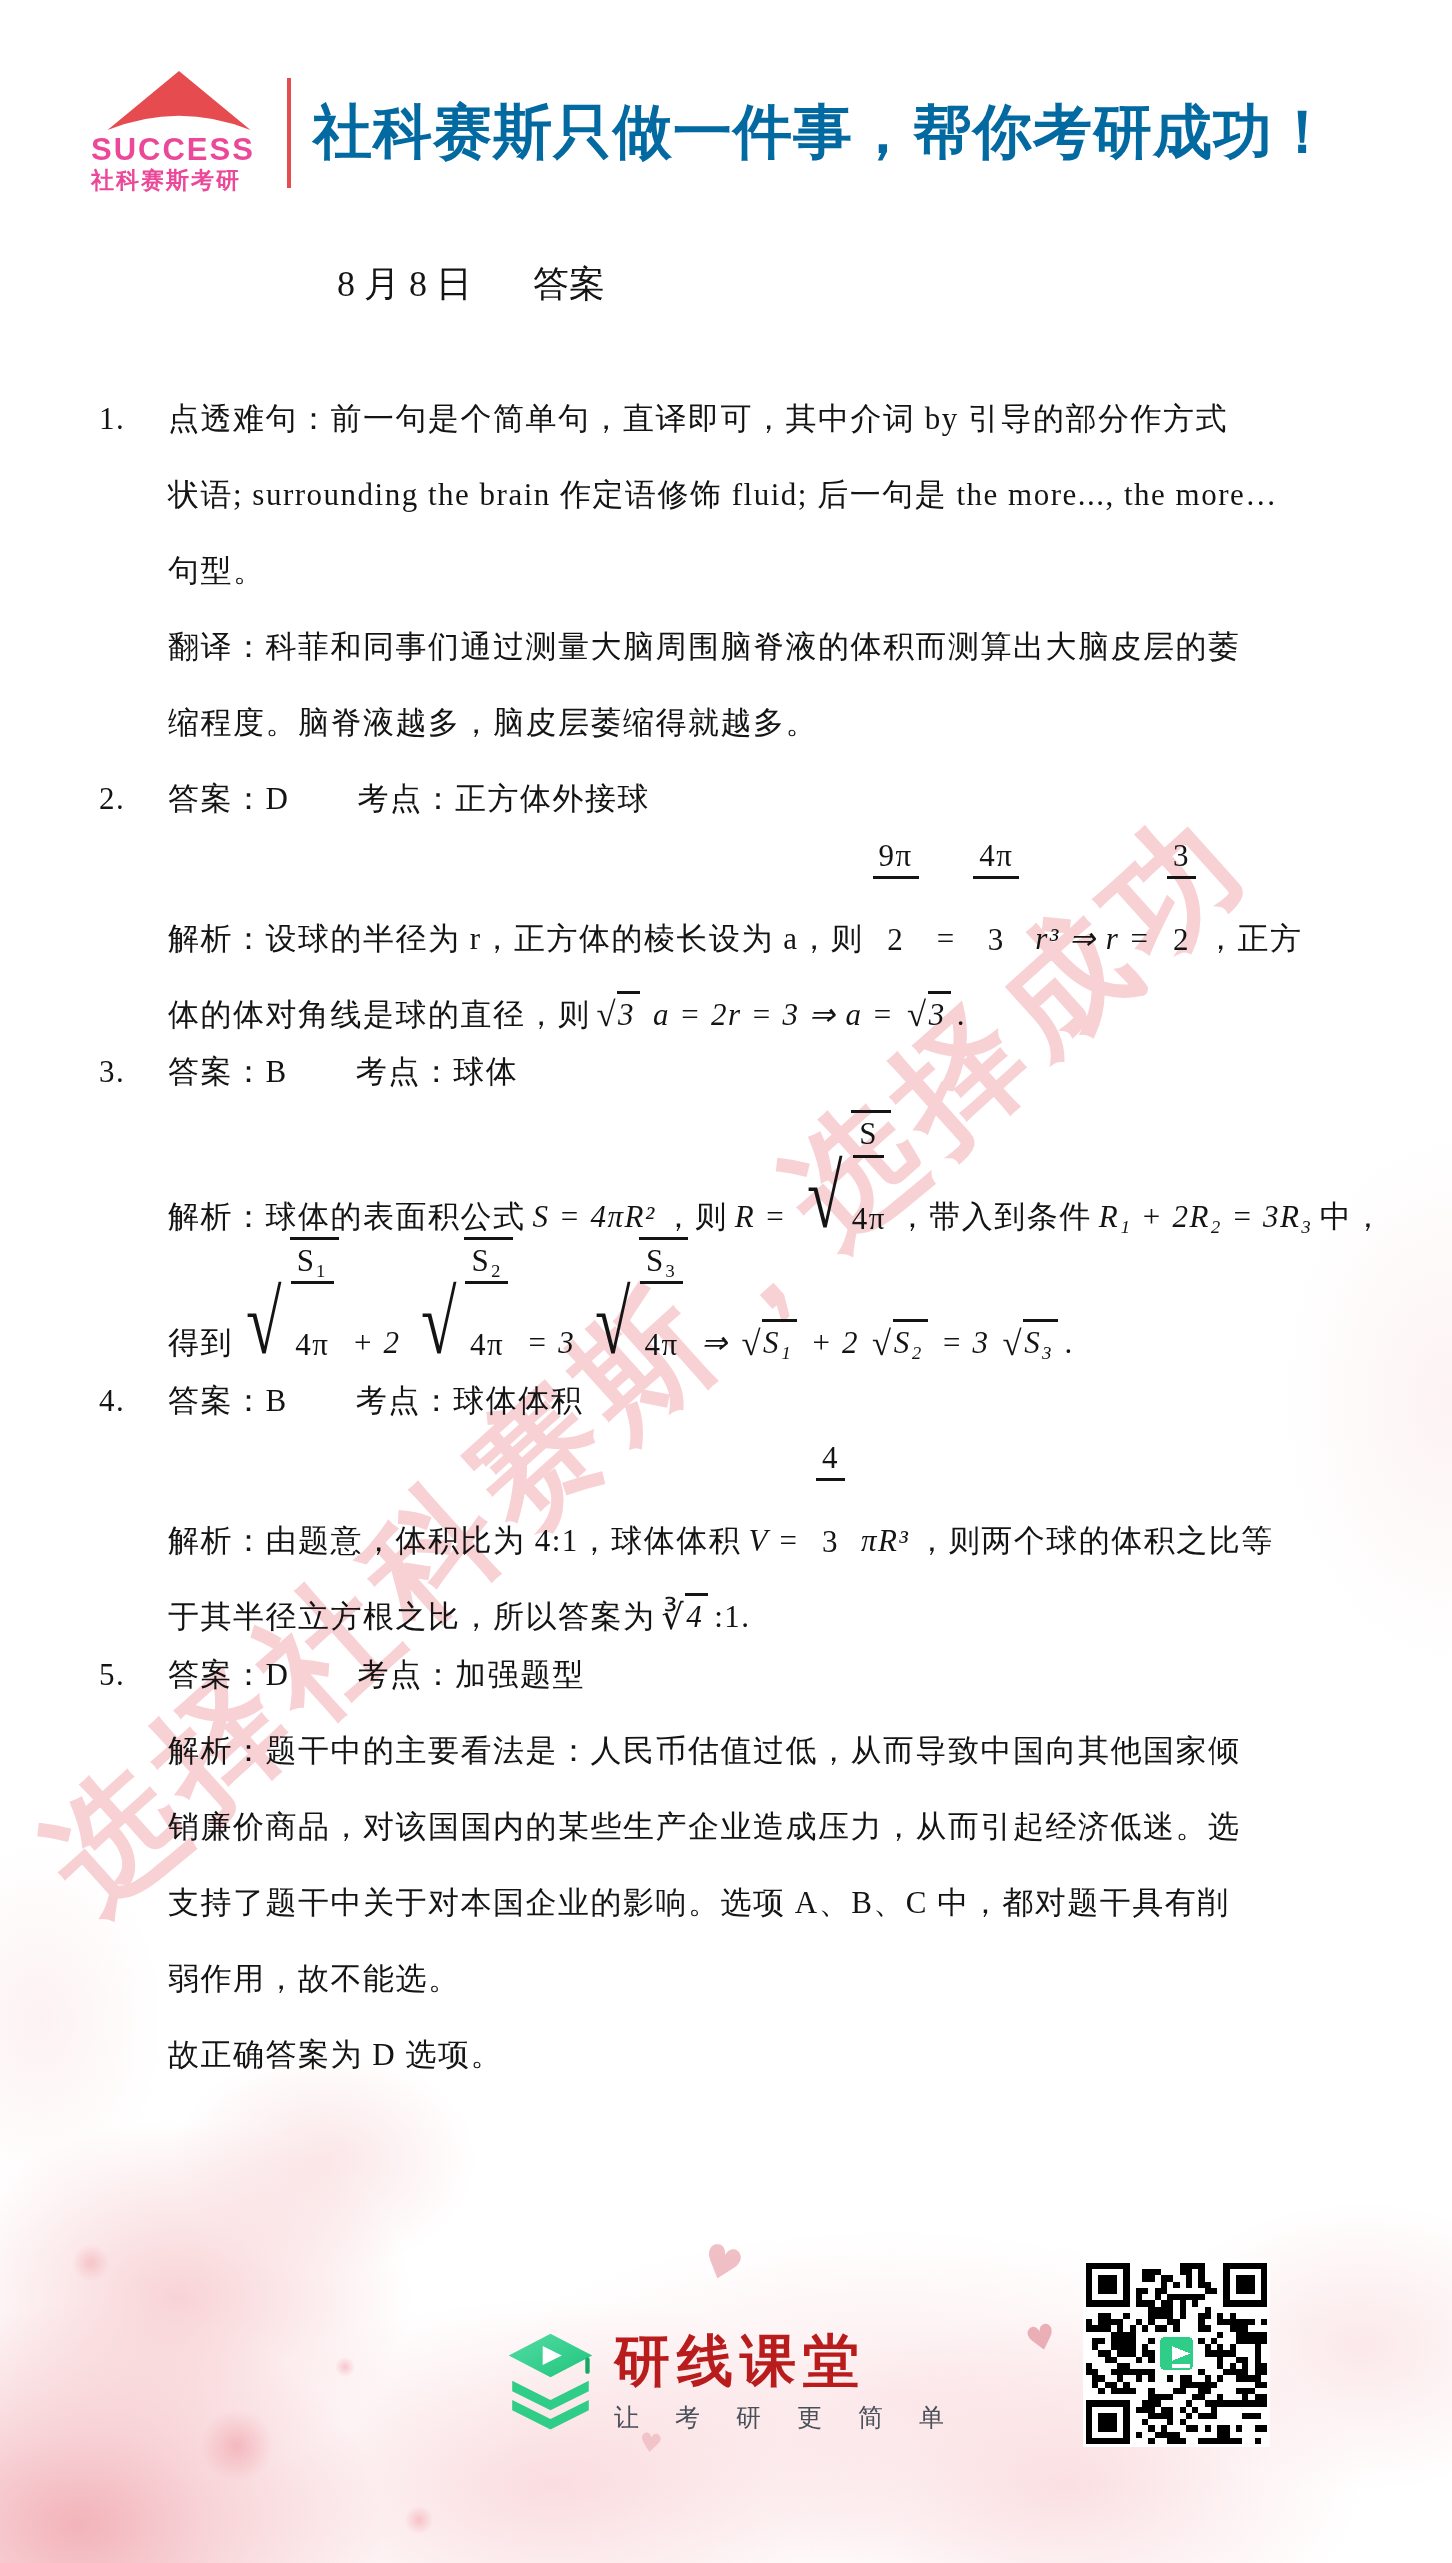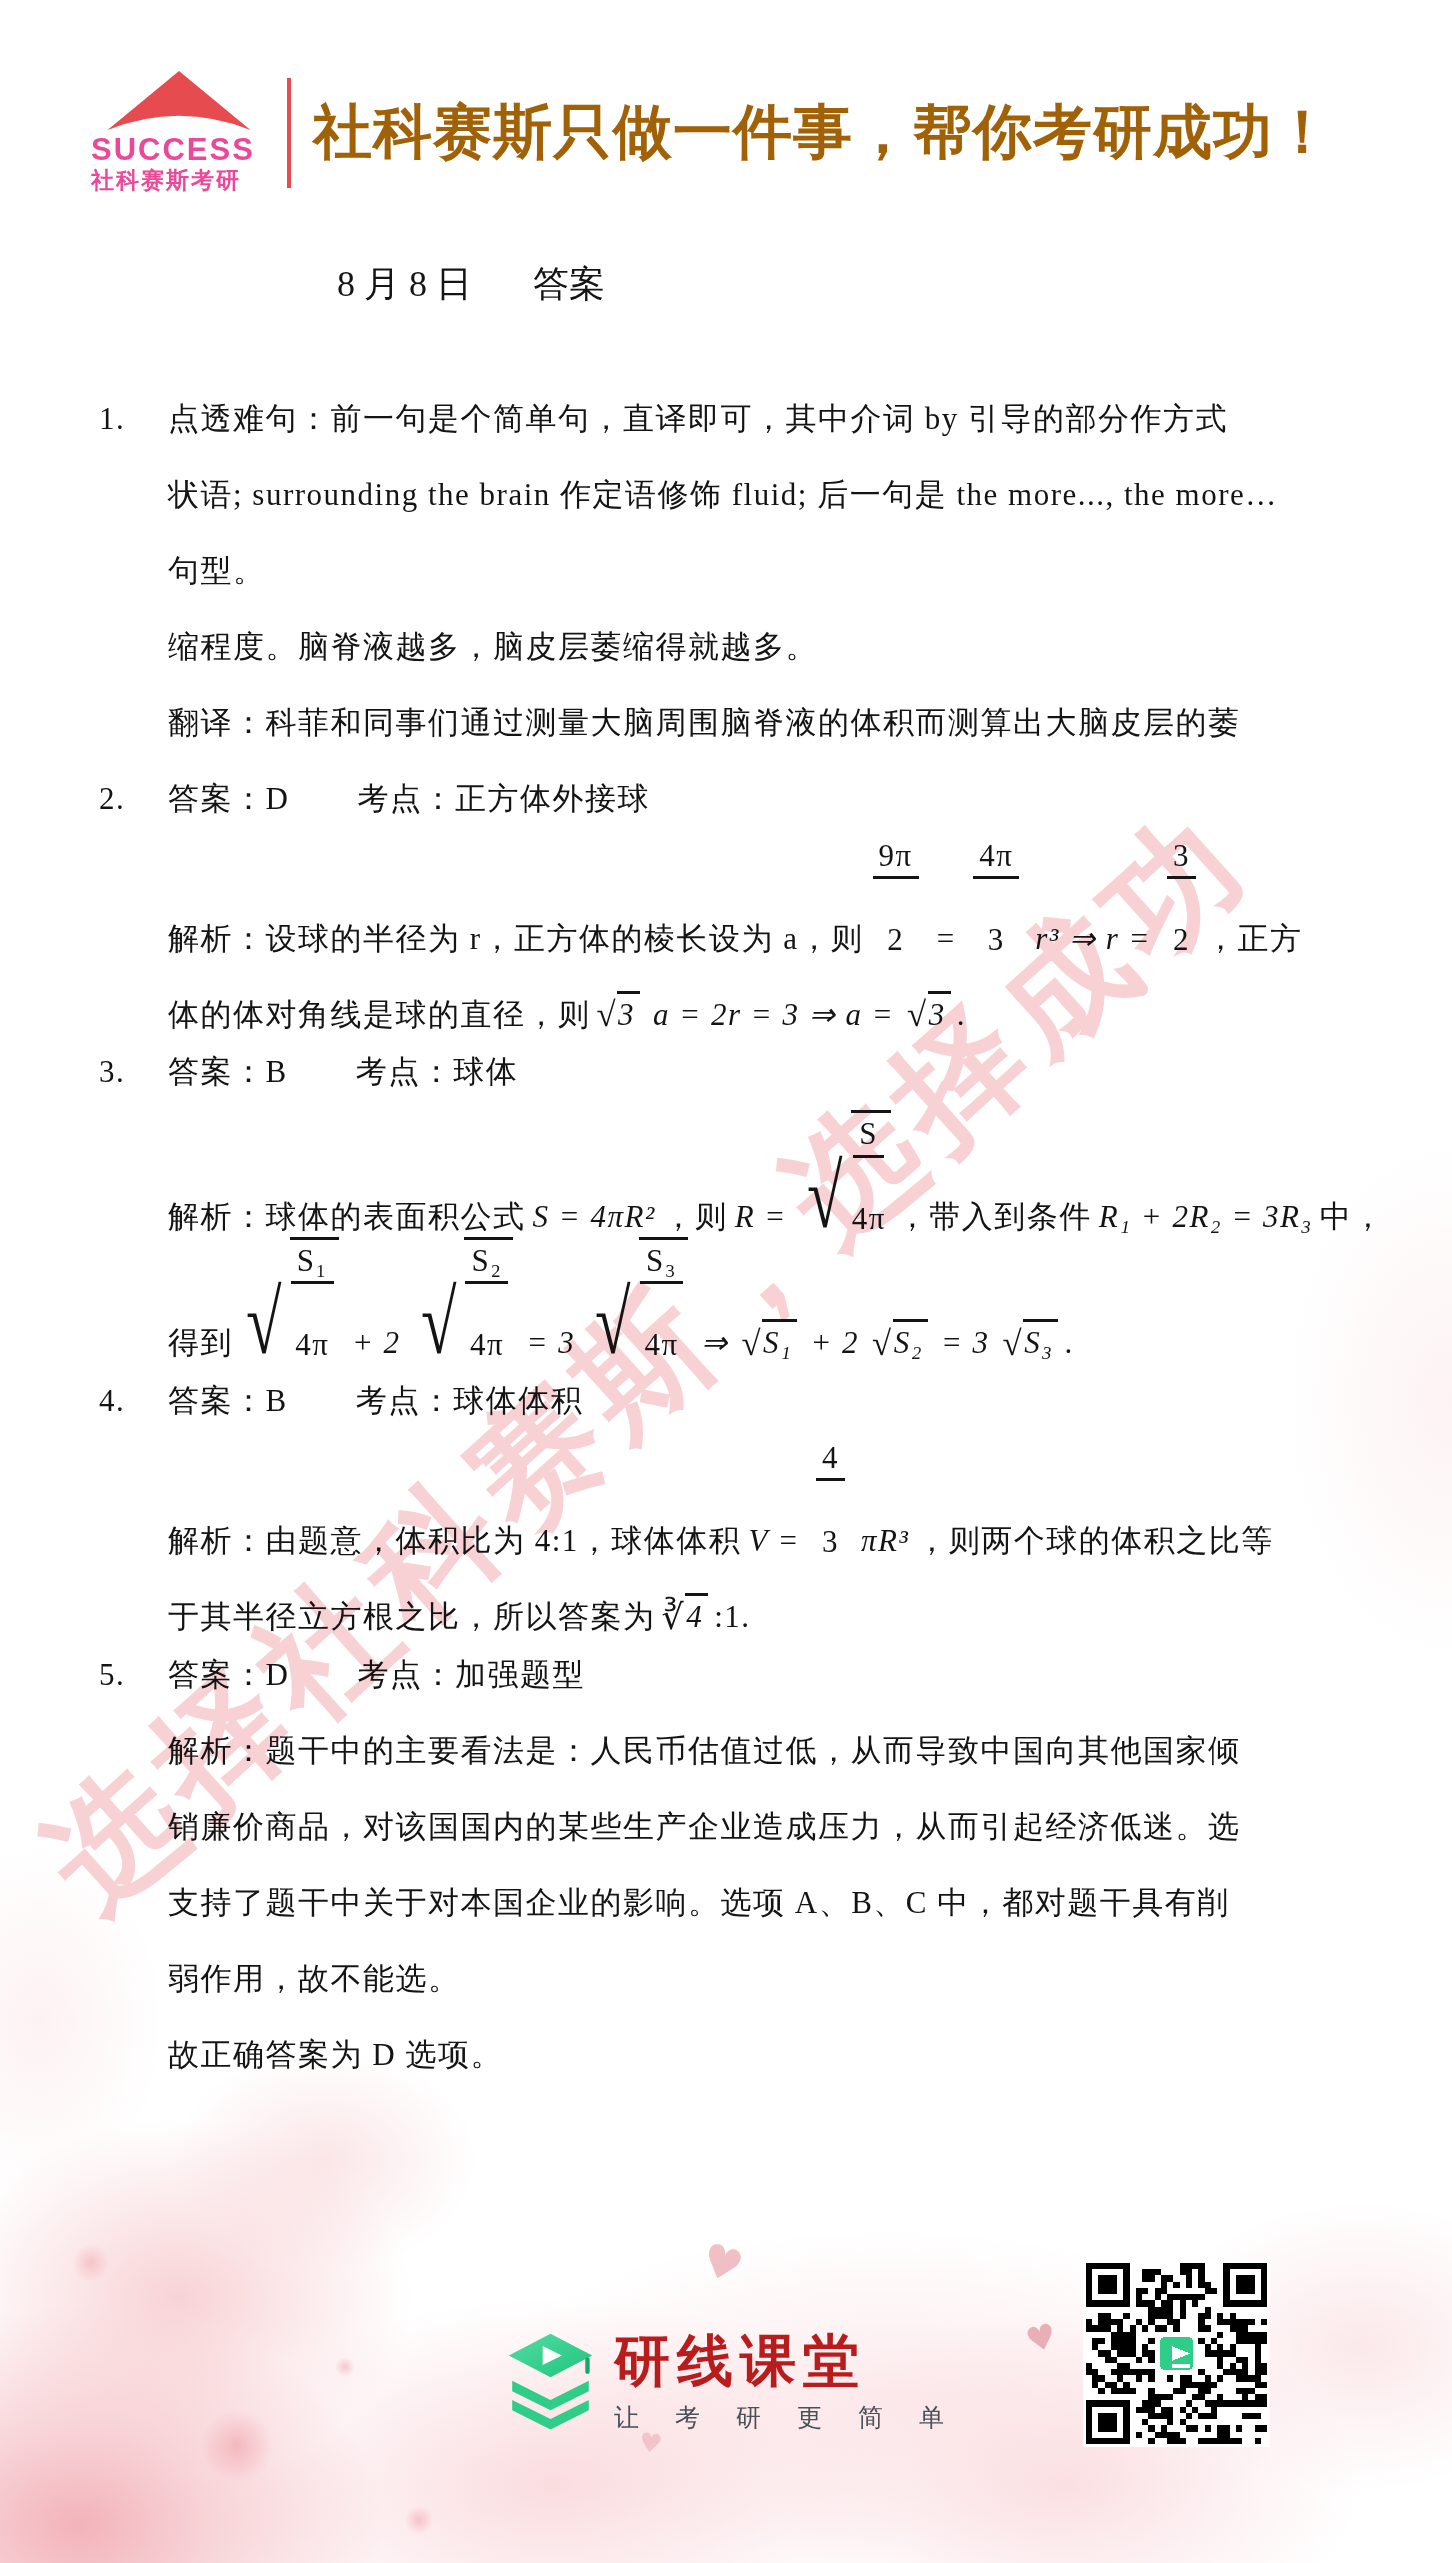--- a/index.html
+++ b/index.html
@@ -27,21 +27,21 @@
   .watermark{position:absolute;left:126px;top:1773px;font-family:"Liberation Sans",sans-serif;font-weight:bold;
     font-size:130px;letter-spacing:12px;color:#ee929a;opacity:.42;white-space:nowrap;
     transform:rotate(-42deg);transform-origin:0 100%;pointer-events:none;}
   
   .hdr{position:absolute;left:91px;top:71px;display:flex;align-items:center;}
   .logo{width:176px;text-align:left;color:#ec4899;}
   .logo svg{display:block;margin:0 auto 2px;}
   .brand{font-family:"Liberation Sans",sans-serif;font-weight:bold;font-size:31px;letter-spacing:2px;line-height:1.05;}
   .lsub{font-family:"Liberation Sans",sans-serif;font-weight:bold;font-size:23px;letter-spacing:2px;line-height:1.2;}
   .vline{width:4px;height:110px;background:#e64b4f;margin:0 22px 0 20px;}
-  .slogan{font-family:"Liberation Sans",sans-serif;font-weight:bold;font-size:59px;color:#a16207;
+  .slogan{font-family:"Liberation Sans",sans-serif;font-weight:bold;font-size:59px;color:#0369a1;
           letter-spacing:1px;white-space:nowrap;}
   
   .title{position:absolute;left:337px;top:260px;font-size:36px;white-space:nowrap;}
   .tgap{margin-left:61px;}
   
   .content{position:absolute;left:99px;top:381px;width:1292px;font-size:31px;letter-spacing:1.5px;z-index:2;}
   .item{display:flex;}
   .no{width:69px;flex:none;line-height:76px;}
   .bd{flex:1;min-width:0;}
   .line{line-height:76px;white-space:nowrap;}
@@ -96,22 +96,22 @@
   </div>
 
   <main class="content">
 
     <section class="item">
       <div class="no">1.</div>
       <div class="bd">
         <div class="line">点透难句：前一句是个简单句，直译即可，其中介词 by 引导的部分作方式</div>
         <div class="line">状语; surrounding the brain 作定语修饰 fluid; 后一句是 the more..., the more…</div>
         <div class="line">句型。</div>
+        <div class="line">翻译：科菲和同事们通过测量大脑周围脑脊液的体积而测算出大脑皮层的萎</div>
         <div class="line">缩程度。脑脊液越多，脑皮层萎缩得就越多。</div>
-        <div class="line">翻译：科菲和同事们通过测量大脑周围脑脊液的体积而测算出大脑皮层的萎</div>
       </div>
     </section>
 
     <section class="item">
       <div class="no">2.</div>
       <div class="bd">
         <div class="line arow">
           <span>答案：D</span>
           <span class="topic">考点：正方体外接球</span>
         </div>

